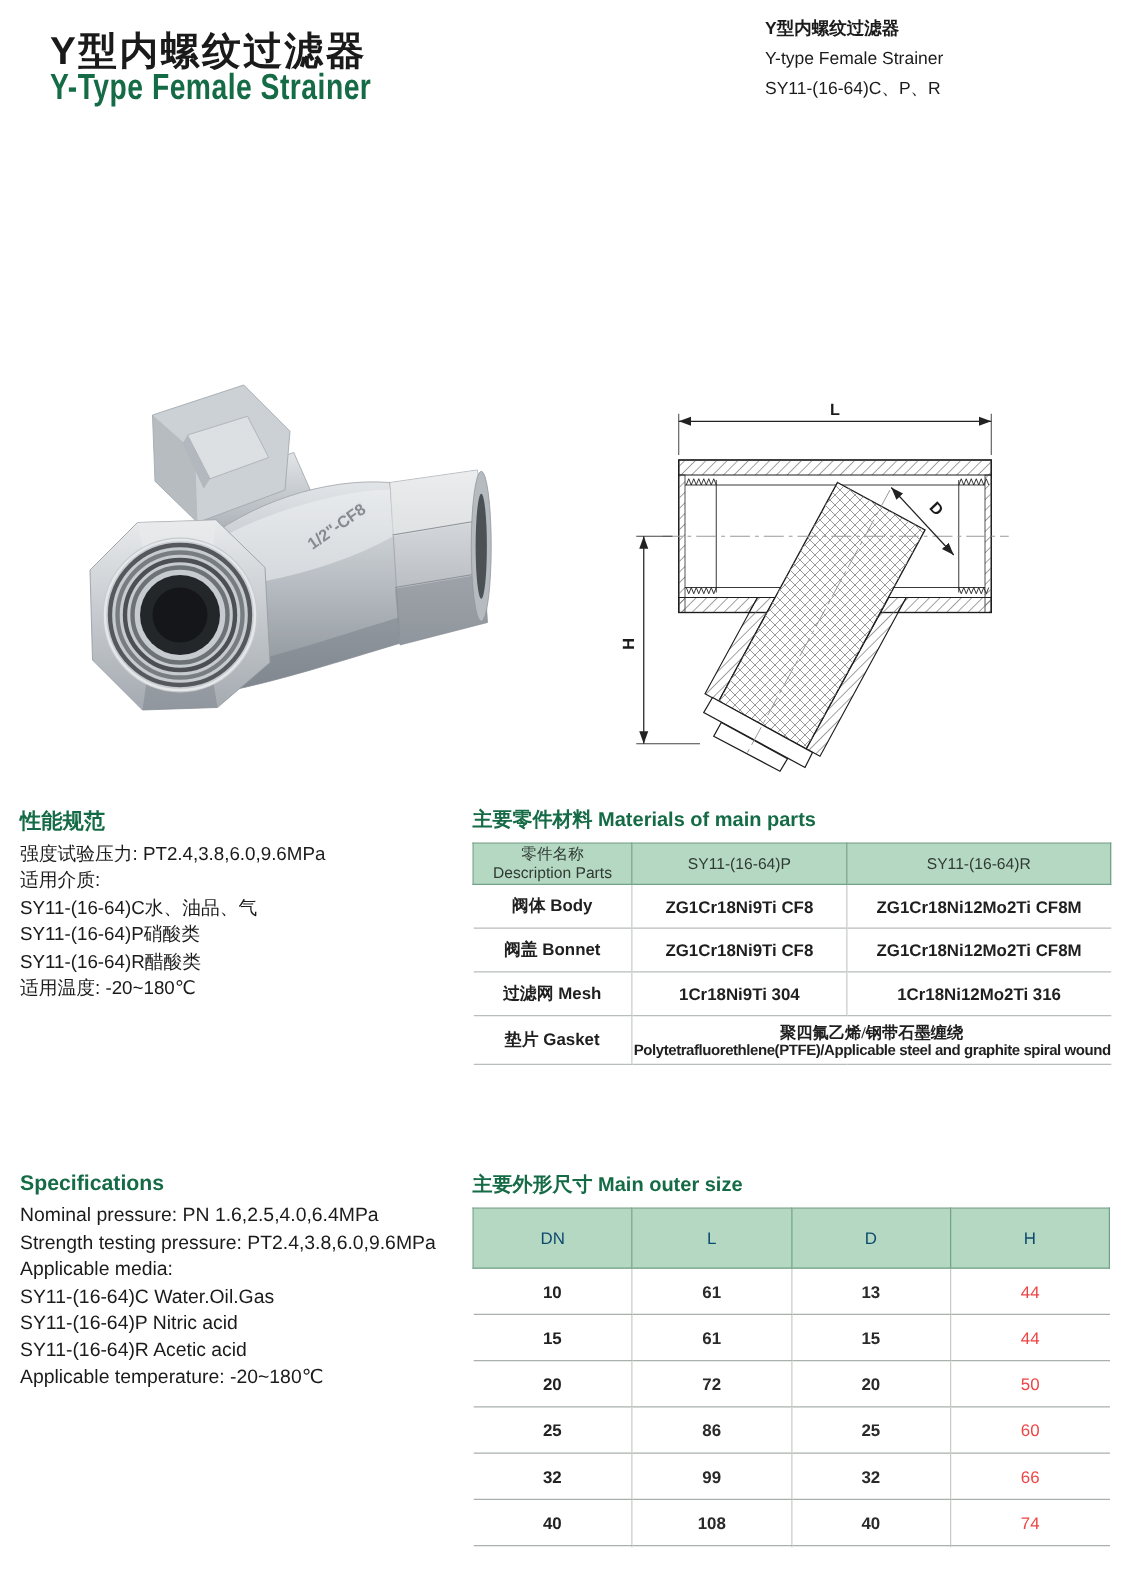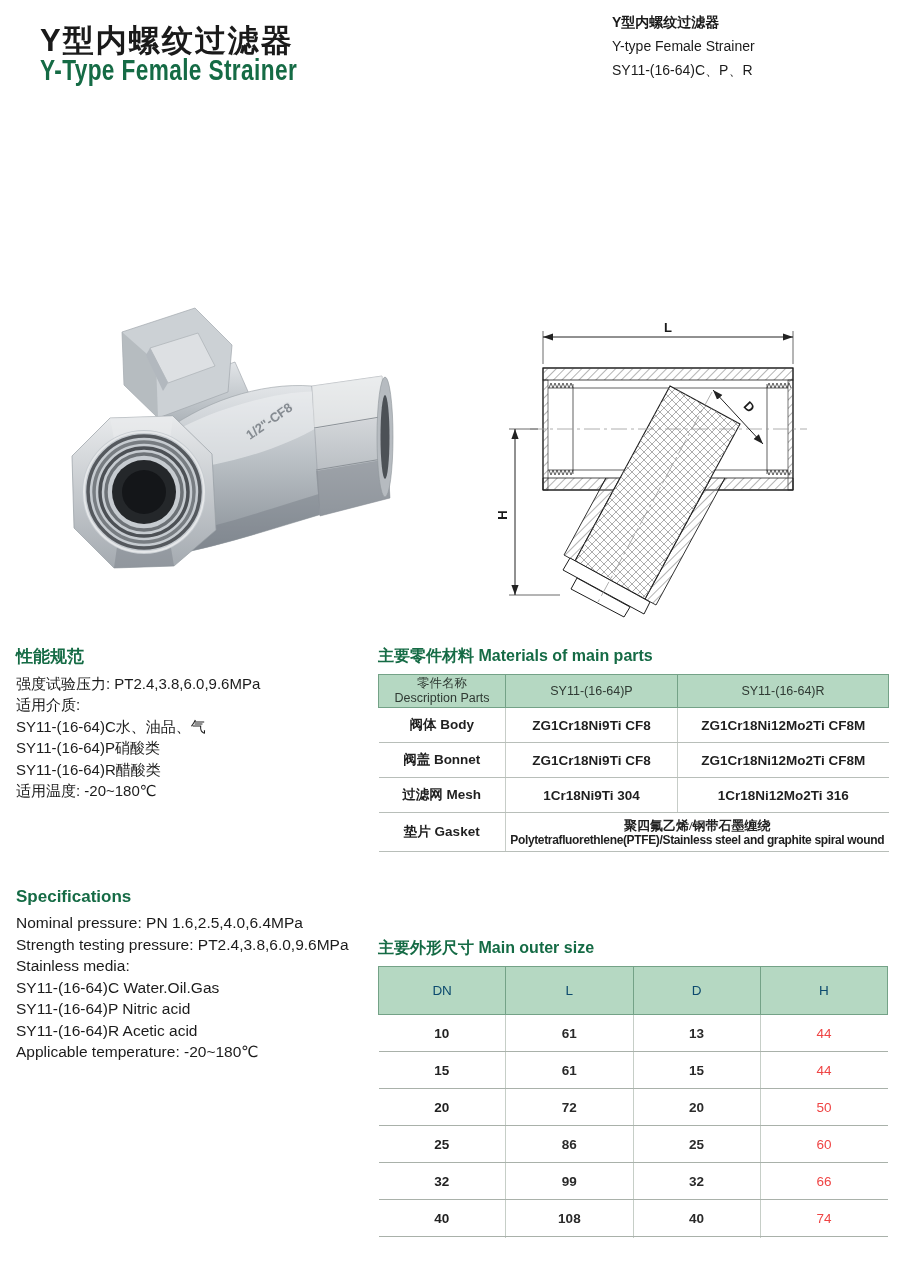--- a/index.html
+++ b/index.html
@@ -14,21 +14,21 @@
   .hdr-right{position:absolute;left:612px;top:10px;font-size:14px;line-height:24px;color:#1b1b1b;}
   .hdr-right .b{font-weight:700;}
   
   .photo{position:absolute;left:60px;top:290px;}
   .drawing{position:absolute;left:480px;top:300px;}
   .drawing text,.dimlabel{font-family:"Liberation Sans","DejaVu Sans",sans-serif;}
   
   .block-h{font-size:17px;font-weight:700;color:#156b45;margin:0 0 5px 0;}
   .specs-zh{position:absolute;left:16px;top:645px;}
   .specs-zh .ln{font-size:15px;line-height:21.4px;color:#1b1b1b;}
-  .specs-en{position:absolute;left:16px;top:887px;}
+  .specs-en{position:absolute;left:16px;top:937px;}
   .specs-en .ln{font-size:15.5px;line-height:21.5px;color:#1b1b1b;}
   .tbl-h{font-size:16px;font-weight:700;color:#156b45;}
   .materials-wrap{position:absolute;left:378px;top:646px;width:512px;}
   .size-wrap{position:absolute;left:378px;top:938px;width:512px;}
   
   table{border-collapse:collapse;width:510px;table-layout:fixed;margin-top:7px;}
   th{background:#b5d8c2;border:1px solid #74a287;font-weight:400;color:#2f3a33;}
   
   .materials th{font-size:12.5px;height:30px;line-height:1.2;}
   .materials td{font-size:13.5px;font-weight:700;color:#1f1f1f;text-align:center;height:32px;
@@ -220,32 +220,32 @@
         </tr>
         <tr>
           <td>过滤网 Mesh</td>
           <td>1Cr18Ni9Ti 304</td>
           <td>1Cr18Ni12Mo2Ti 316</td>
         </tr>
         <tr class="gasket">
           <td>垫片 Gasket</td>
           <td colspan="2">
             <div class="gasket-zh">聚四氟乙烯/钢带石墨缠绕</div>
-            <div class="gasket-en">Polytetrafluorethlene(PTFE)/Stainless steel and graphite spiral wound</div>
+            <div class="gasket-en">Polytetrafluorethlene(PTFE)/Applicable steel and graphite spiral wound</div>
           </td>
         </tr>
       </tbody>
     </table>
   </div>
 
   <div class="specs-en">
     <div class="block-h">Specifications</div>
     <div class="ln">Nominal pressure: PN 1.6,2.5,4.0,6.4MPa</div>
     <div class="ln">Strength testing pressure: PT2.4,3.8,6.0,9.6MPa</div>
-    <div class="ln">Stainless media:</div>
+    <div class="ln">Applicable media:</div>
     <div class="ln">SY11-(16-64)C Water.Oil.Gas</div>
     <div class="ln">SY11-(16-64)P Nitric acid</div>
     <div class="ln">SY11-(16-64)R Acetic acid</div>
     <div class="ln">Applicable temperature: -20~180℃</div>
   </div>
 
   <div class="size-wrap">
     <span class="tbl-h">主要外形尺寸 </span>
     <span class="tbl-h">Main outer size</span>
     <table class="size">

